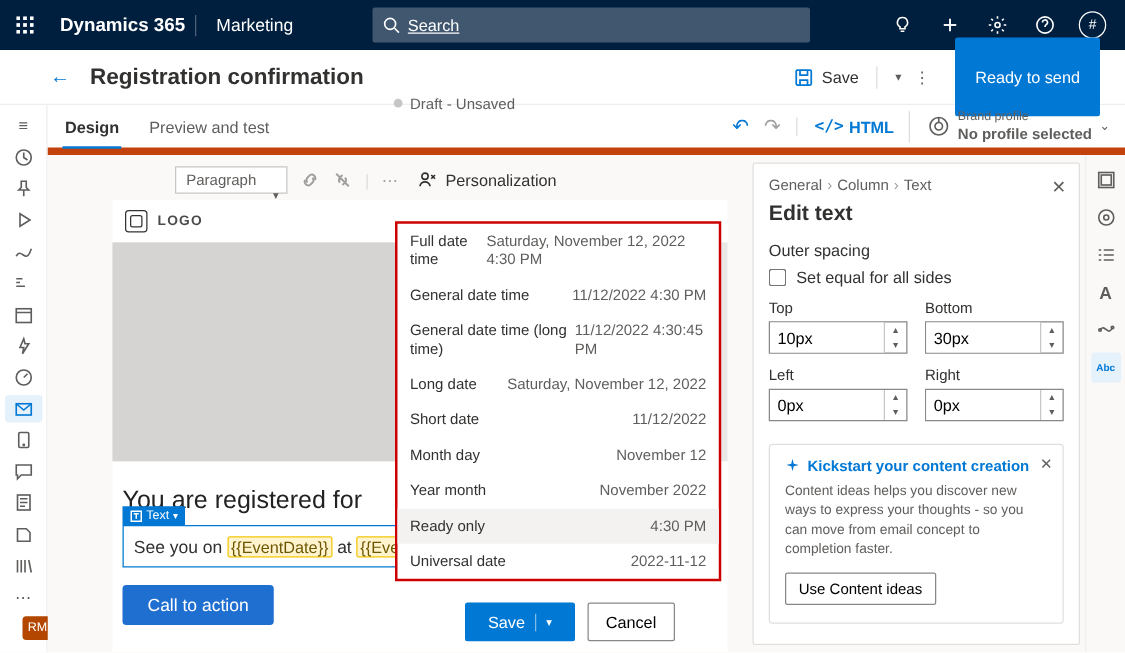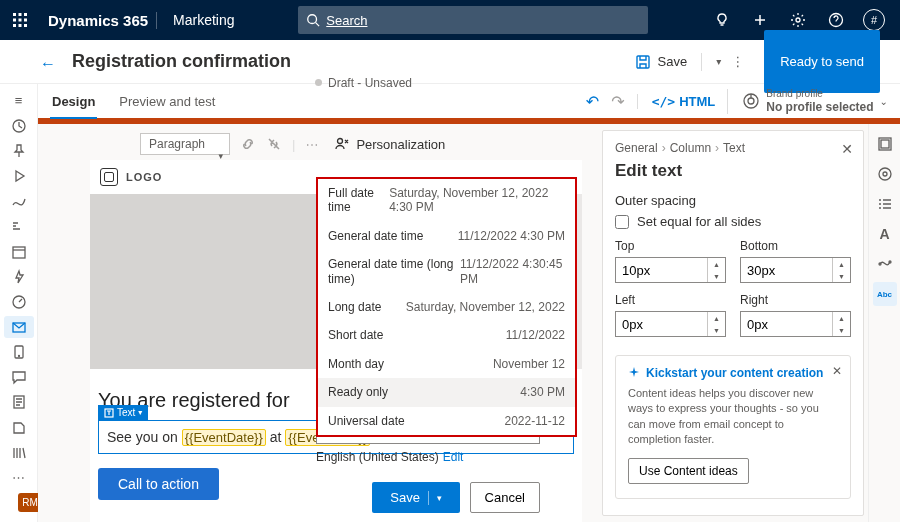--- a/index.html
+++ b/index.html
@@ -471,20 +471,24 @@
       <span class="v">Saturday, November 12, 2022</span>
     </div>
     <div class="row">
       <span class="k">Short date</span>
       <span class="v">11/12/2022</span>
     </div>
     <div class="row">
       <span class="k">Month day</span>
       <span class="v">November 12</span>
     </div>
+    <div class="row">
+      <span class="k">Year month</span>
+      <span class="v">November 2022</span>
+    </div>
     <div class="row hov">
       <span class="k">Ready only</span>
       <span class="v">4:30 PM</span>
     </div>
     <div class="row">
       <span class="k">Universal date</span>
       <span class="v">2022-11-12</span>
     </div>
   </div>
 

